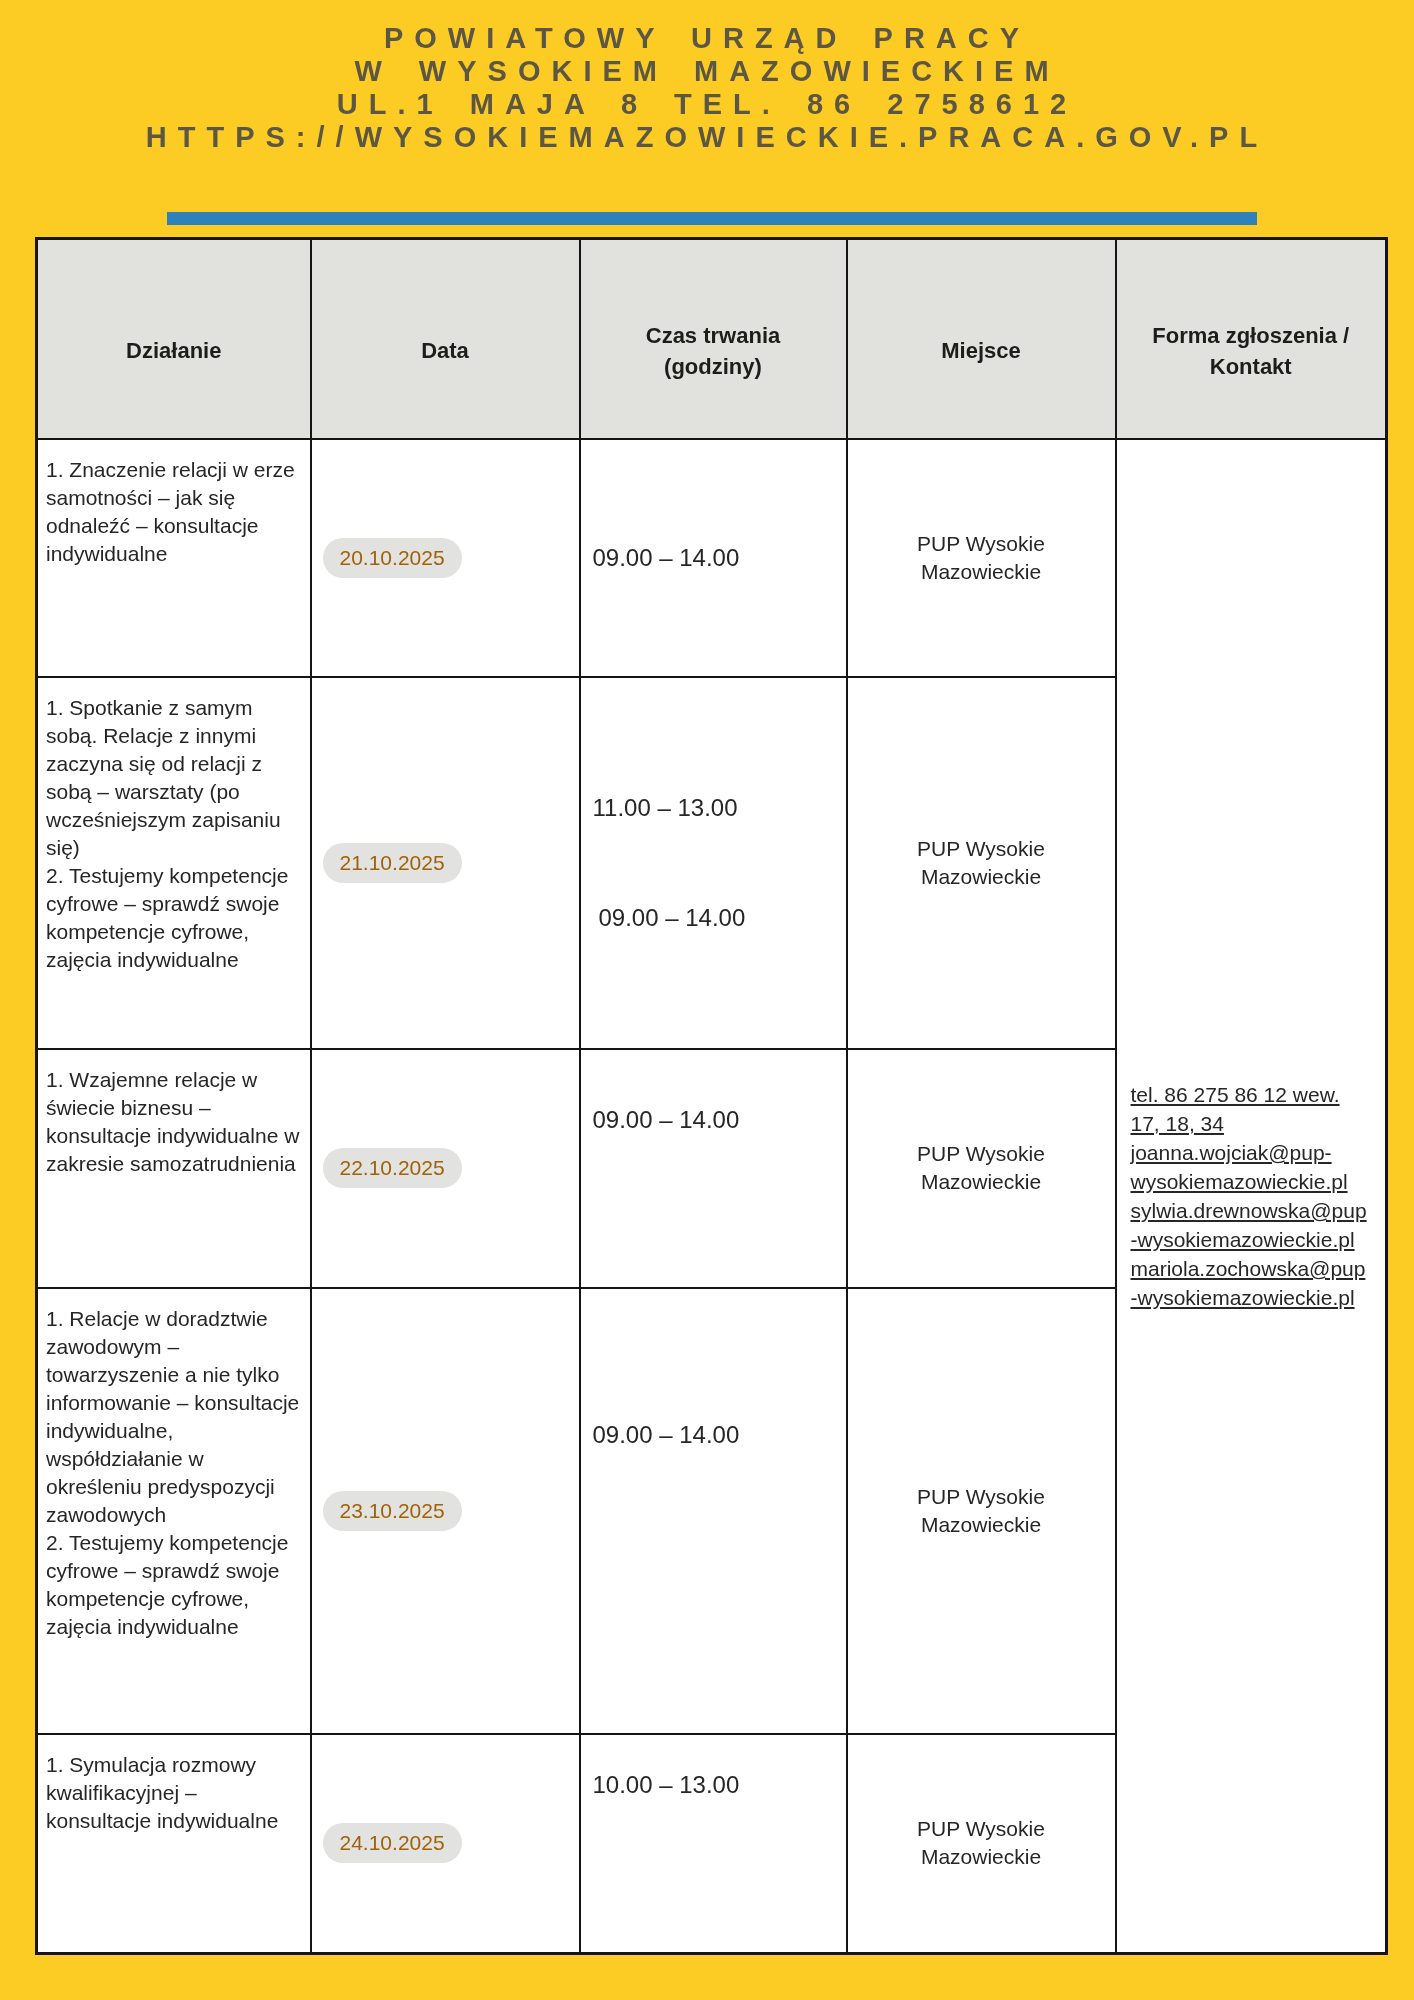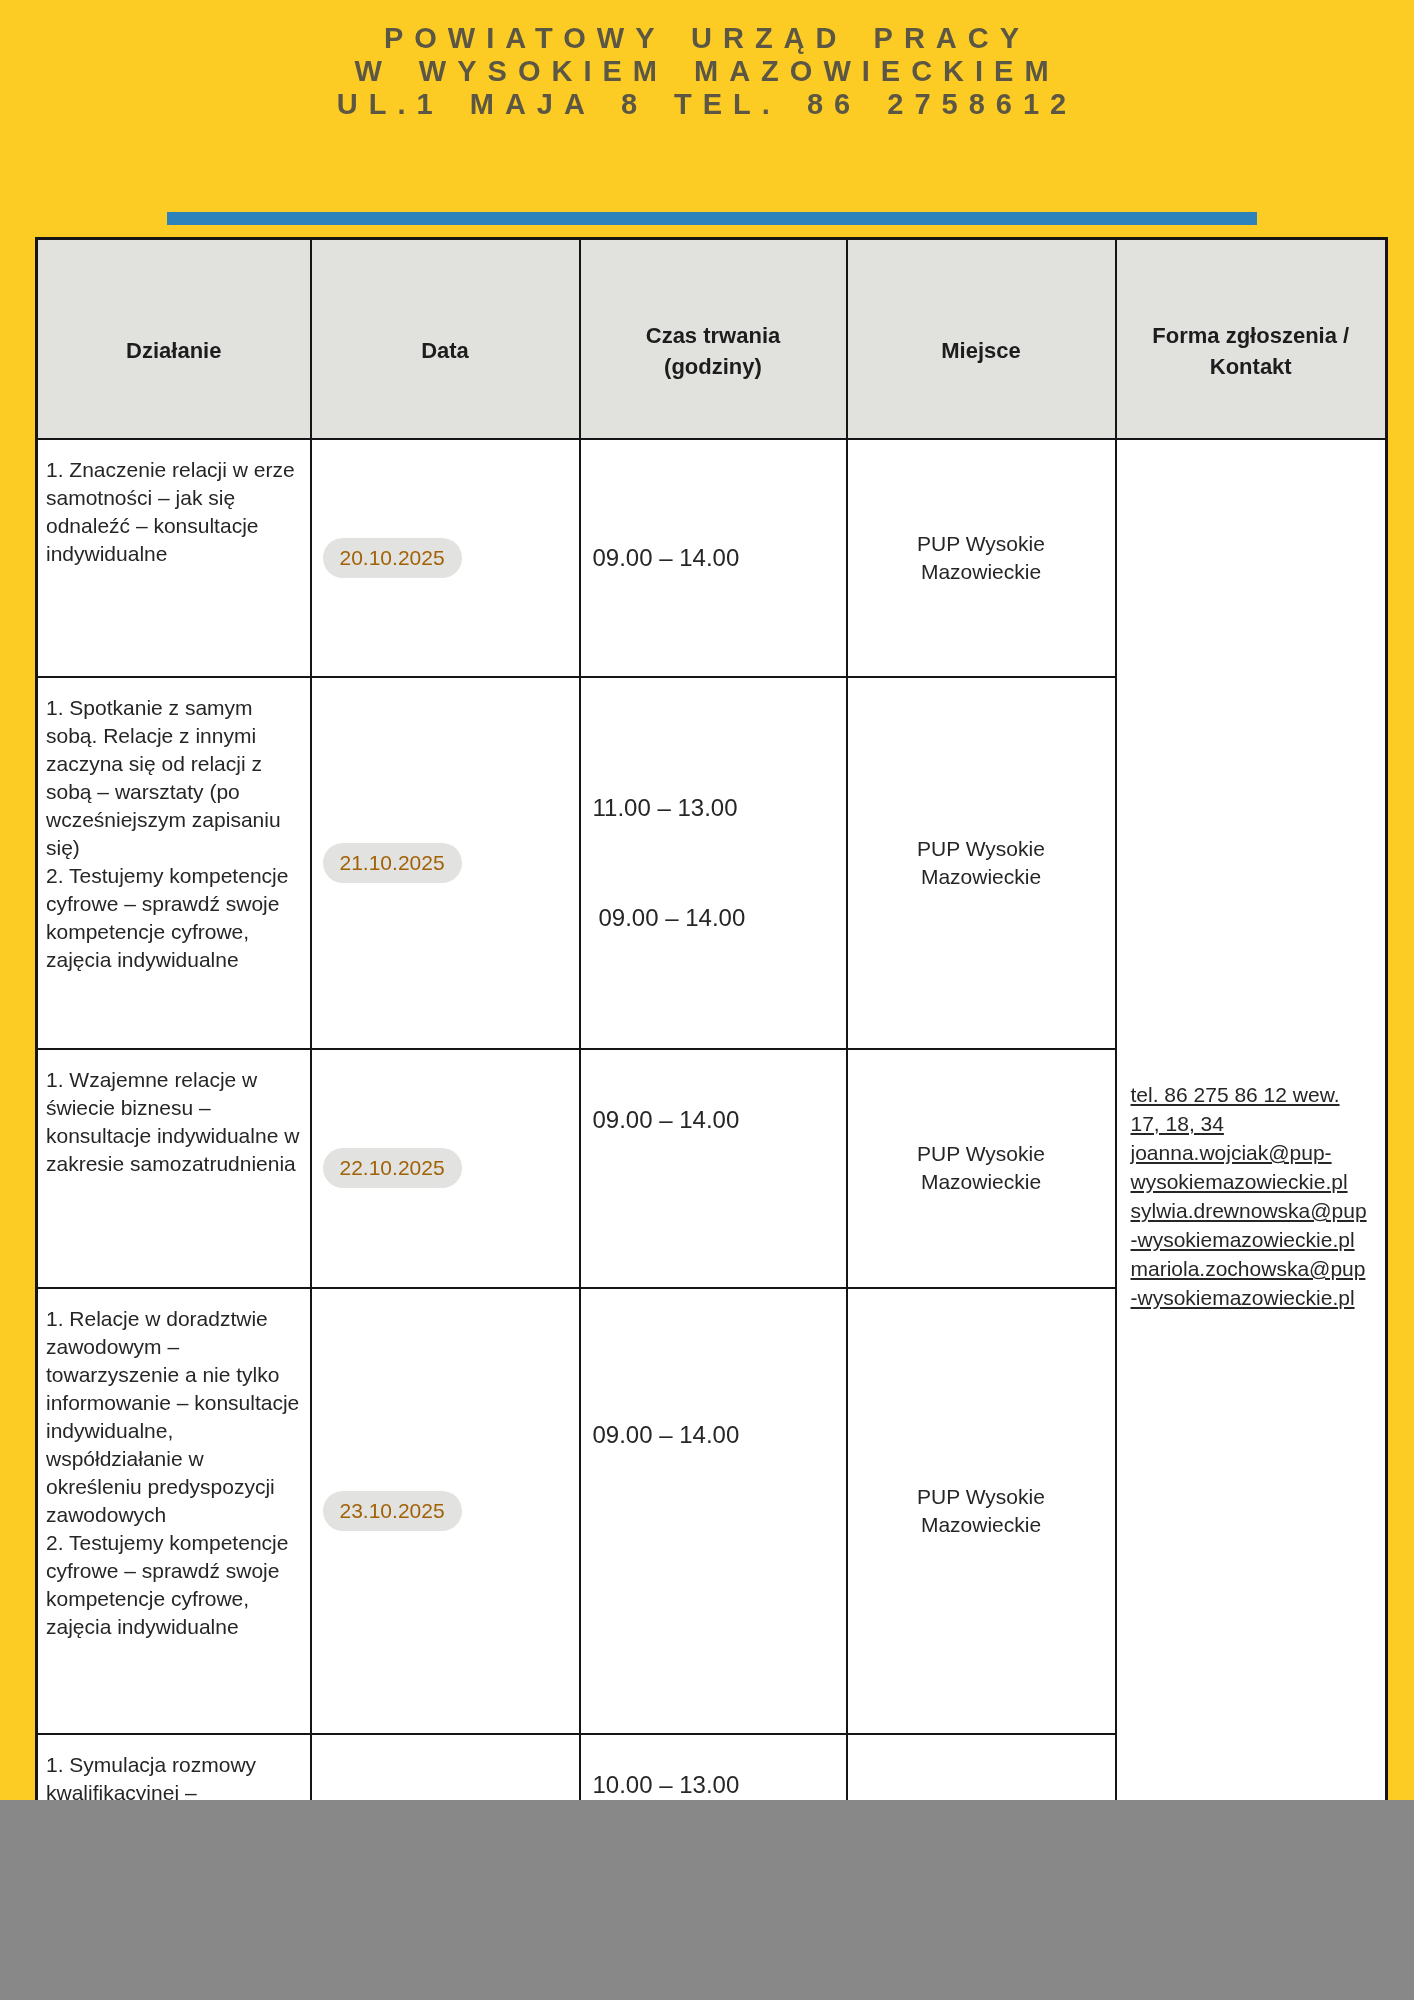--- a/index.html
+++ b/index.html
@@ -1,17 +1,17 @@
 <!DOCTYPE html>
 <html><head>
 <meta charset="utf-8">
 <style>
   html,body{margin:0;padding:0;background:#888;}
   .page{
-    position:relative;width:1414px;height:1800px;margin:0 auto;
+    position:relative;width:1414px;height:2000px;margin:0 auto;
     background:#FCCC24;overflow:hidden;
     font-family:"Liberation Sans","DejaVu Sans",sans-serif;
   }
   
   .header{
     position:absolute;top:22px;left:0;width:100%;
     text-align:center;color:#5C5744;font-weight:bold;
   }
   .h-line{
     font-size:29px;line-height:33px;letter-spacing:11px;word-spacing:7px;
@@ -73,20 +73,21 @@
 </style>
 </head>
 <body>
 
 <div class="page">
 
   <div class="header">
     <div class="h-line">POWIATOWY URZĄD PRACY</div>
     <div class="h-line">W WYSOKIEM MAZOWIECKIEM</div>
     <div class="h-line">UL.1 MAJA 8 TEL. 86 2758612</div>
+    <div class="h-line">HTTPS://WYSOKIEMAZOWIECKIE.PRACA.GOV.PL</div>
   </div>
 
   <div class="accent-bar"></div>
 
   <table class="schedule">
     <colgroup>
       <col style="width:274px">
       <col style="width:269px">
       <col style="width:267px">
       <col style="width:269px">

